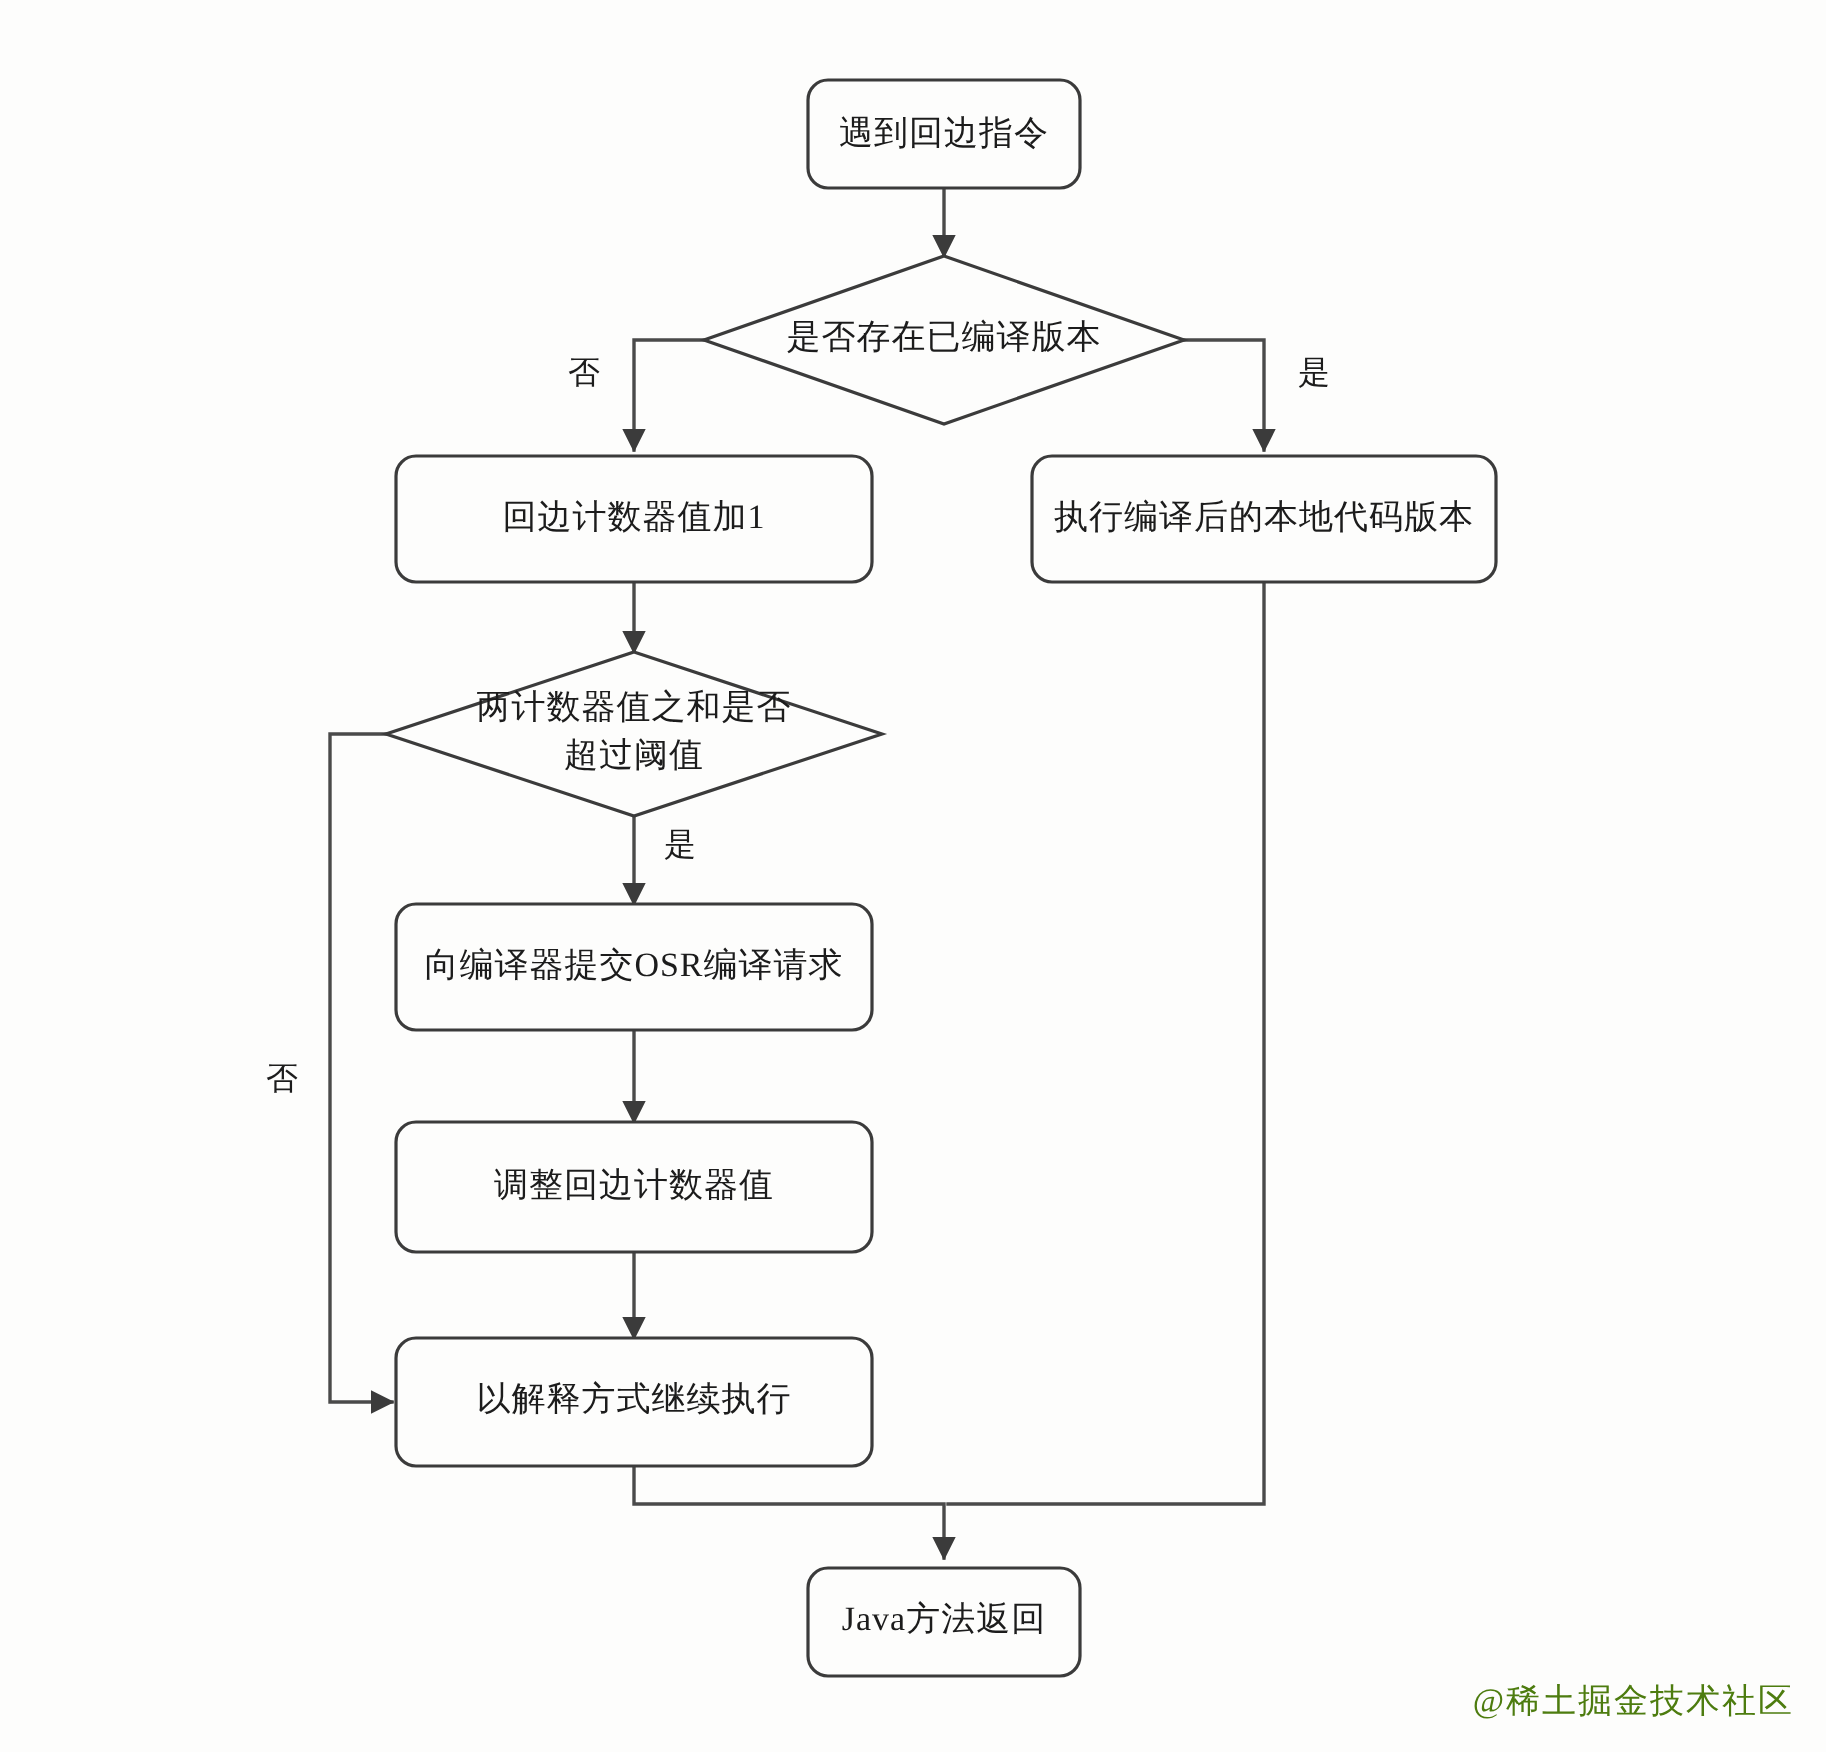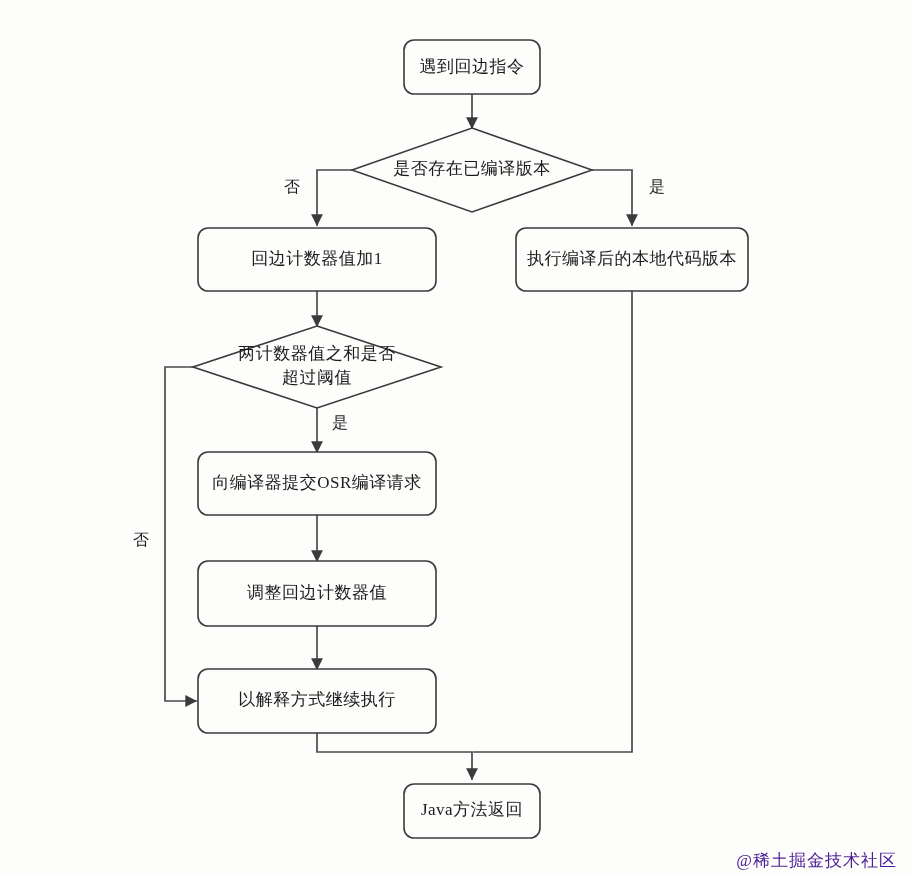--- a/index.html
+++ b/index.html
@@ -52,24 +52,24 @@
   .edge-label {
     font-family: "Liberation Serif", "DejaVu Serif", serif;
     font-size: 16px;
     fill: #1c1c1c;
     text-anchor: middle;
     dominant-baseline: middle;
   }
   .watermark {
     position: absolute;
     right: 16px;
-    bottom: 4px;
+    bottom: 14px;
     font-family: "Liberation Serif", "DejaVu Serif", serif;
     font-size: 17px;
-    color: #4c1d95;
+    color: #4d7c0f;
     letter-spacing: 1px;
     user-select: none;
   }
 </style>
 </head>
 <body>
 
 <div id="canvas">
 
   <svg class="flow" viewBox="0 0 913 876">

